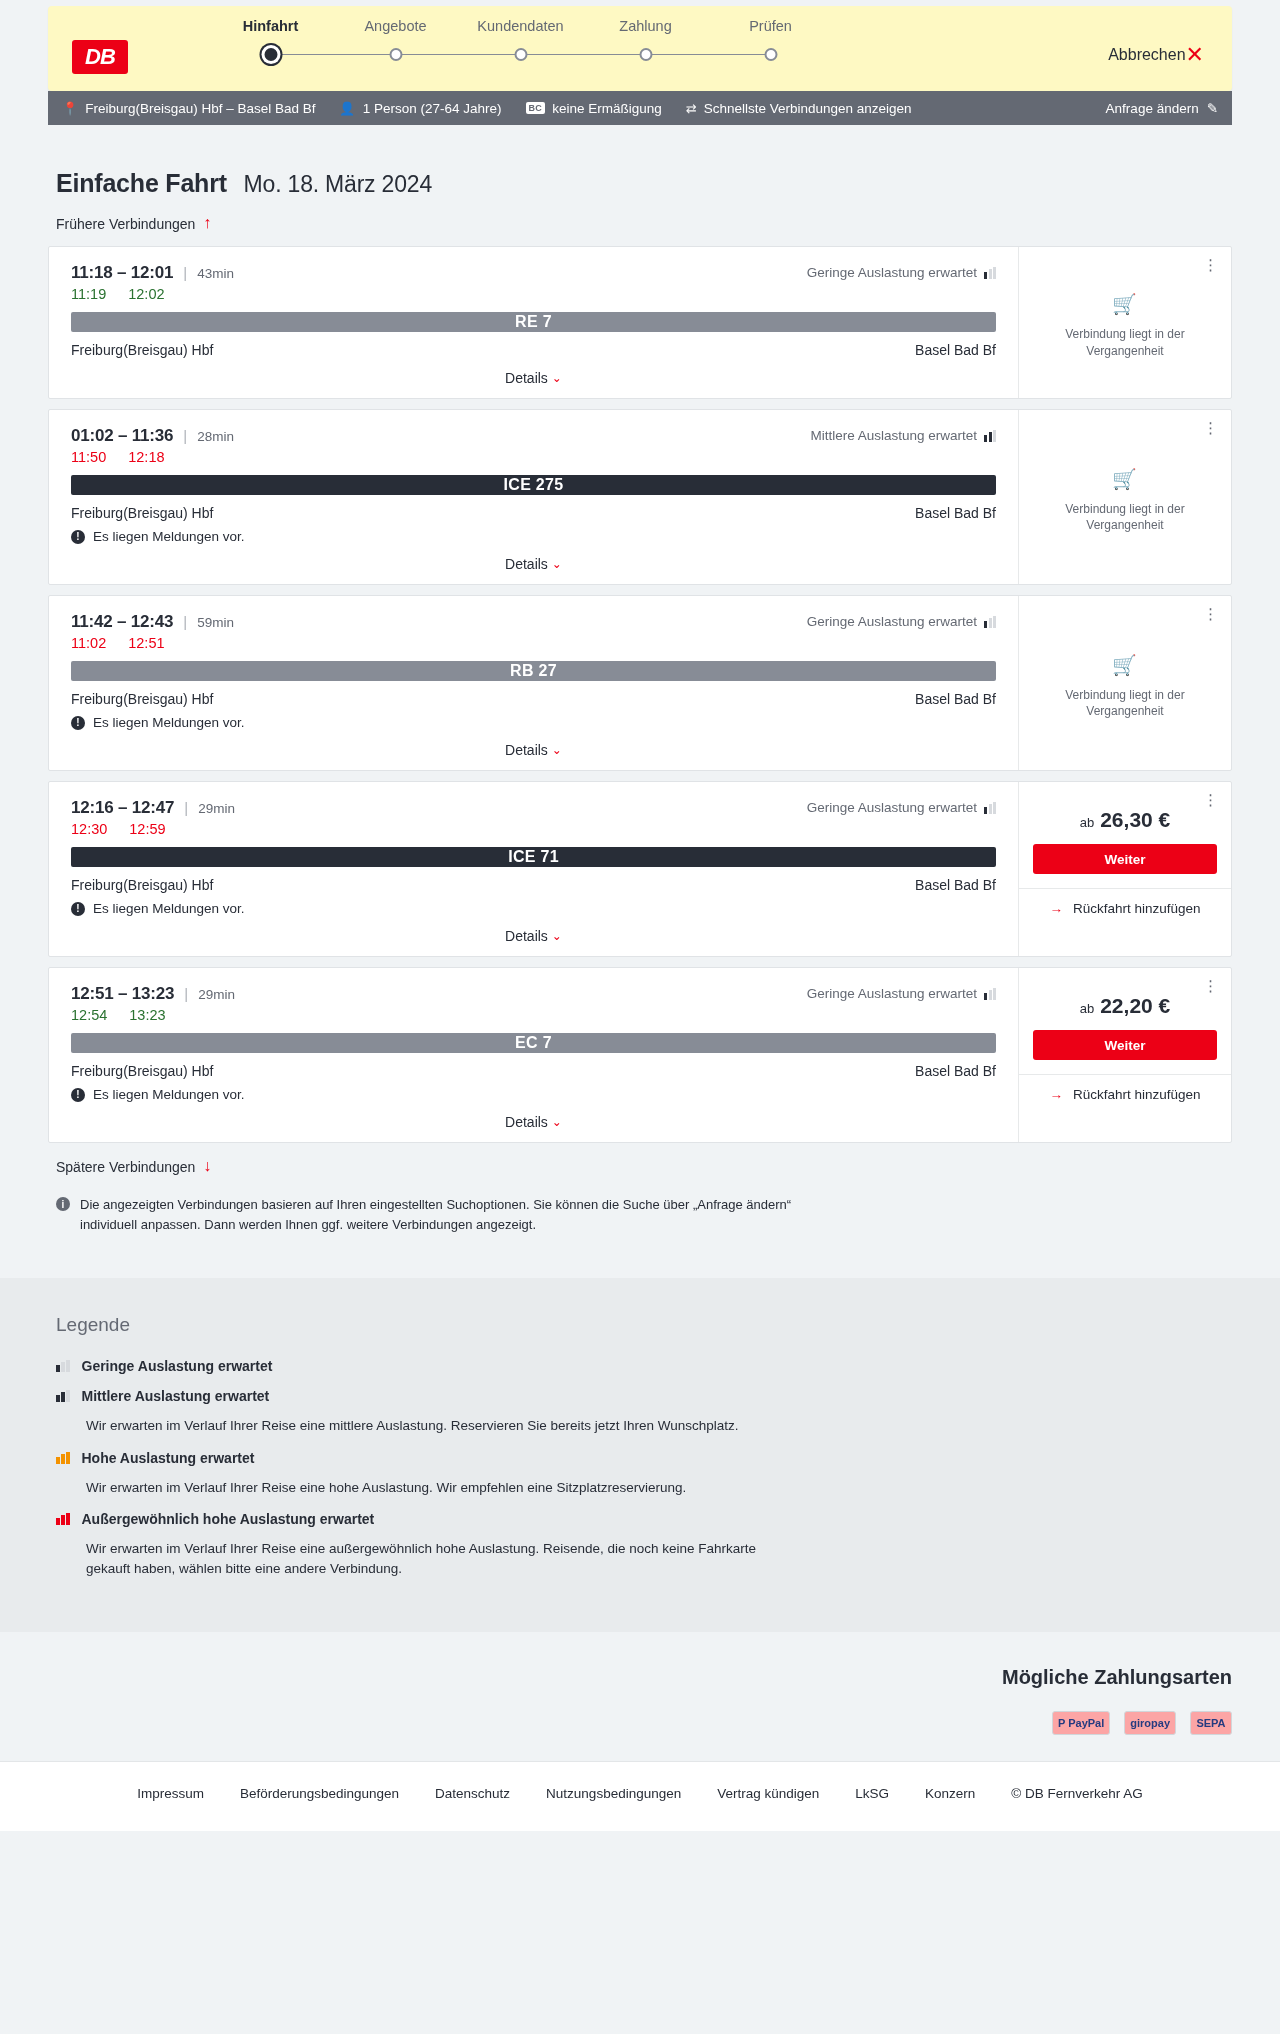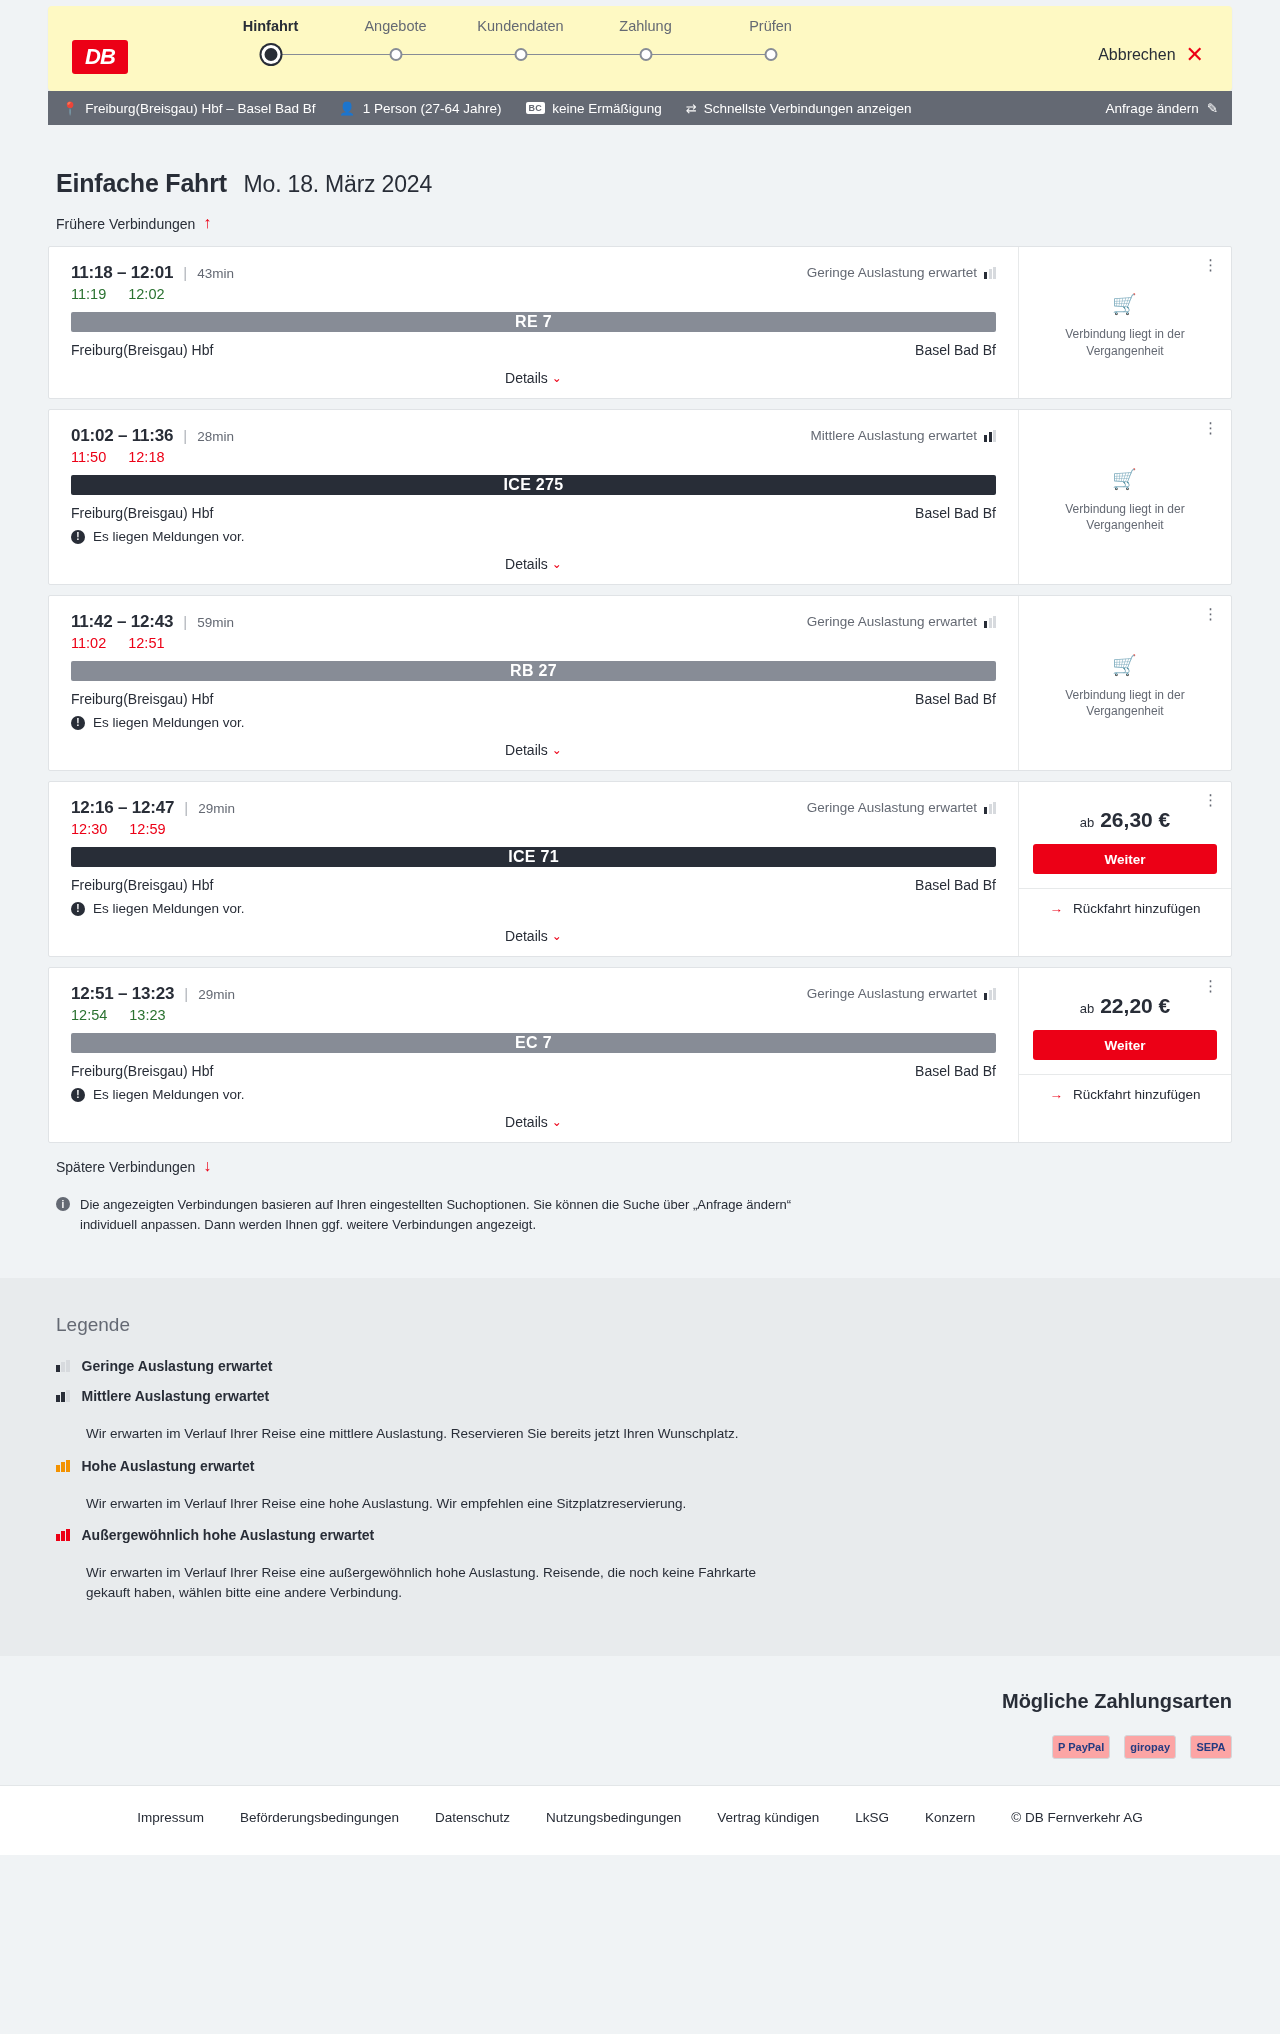--- a/index.html
+++ b/index.html
@@ -39,21 +39,21 @@
     border:2px solid #878c96; background:#fff;
     position:absolute; left:50%; top:4px; transform:translateX(-50%);
   }
   .step.active .dot { border-color:#282d37; background:#282d37; box-shadow:0 0 0 3px #fff, 0 0 0 5px #282d37; }
   .step .line {
     position:absolute; top:10px; left:50%; width:125px; height:1px; background:#878c96;
   }
   .step:last-child .line { display:none; }
   .cancel {
     position:absolute; right:28px; top:38px;
-    display:flex; align-items:center; gap:10px;
+    display:flex; align-items:center; 
     font-size:16px; color:#282d37; cursor:pointer;
   }
   .cancel .x { color:#ec0016; font-size:22px; line-height:1; }
 
   
   .querybar {
     margin: 0 48px;
     background:#646973;
     color:#fff;
     height:34px;
@@ -172,21 +172,21 @@
     display:flex; gap:10px; margin: 20px 0 0 8px; font-size:13px; color:#282d37;
     max-width:780px; line-height:1.5;
   }
   .infonote .i-circle { background:#646973; margin-top:2px; }
 
   
   .legend-sec { background:#e8ebed; margin-top:44px; padding: 36px 48px 40px 48px; }
   .legend-sec h2 { font-size:19px; font-weight:normal; color:#646973; margin:0 0 22px 8px; }
   .leg-item { margin: 0 0 14px 8px; }
   .leg-head { display:flex; align-items:center; gap:12px; font-size:14px; font-weight:bold; }
-  .leg-desc { font-size:13.5px; margin-top:20px; margin-left:30px; line-height:1.45; max-width:700px; }
+  .leg-desc { font-size:13.5px; margin-top:12px; margin-left:30px; line-height:1.45; max-width:700px; }
   .bars.lg i { width:3.5px; }
   .bars.c-ok i.on { background:#282d37; }
   .bars.c-mid i.on { background:#282d37; }
   .bars.c-high i.on { background:#f39200; }
   .bars.c-vhigh i.on { background:#ec0016; }
 
   
   .pay-sec { background:#f0f3f5; padding: 34px 48px 26px 48px; text-align:right; }
   .pay-sec h3 { margin:0 0 22px 0; font-size:20px; font-weight:bold; }
   .pay-icons { display:flex; gap:14px; justify-content:flex-end; align-items:center; }

